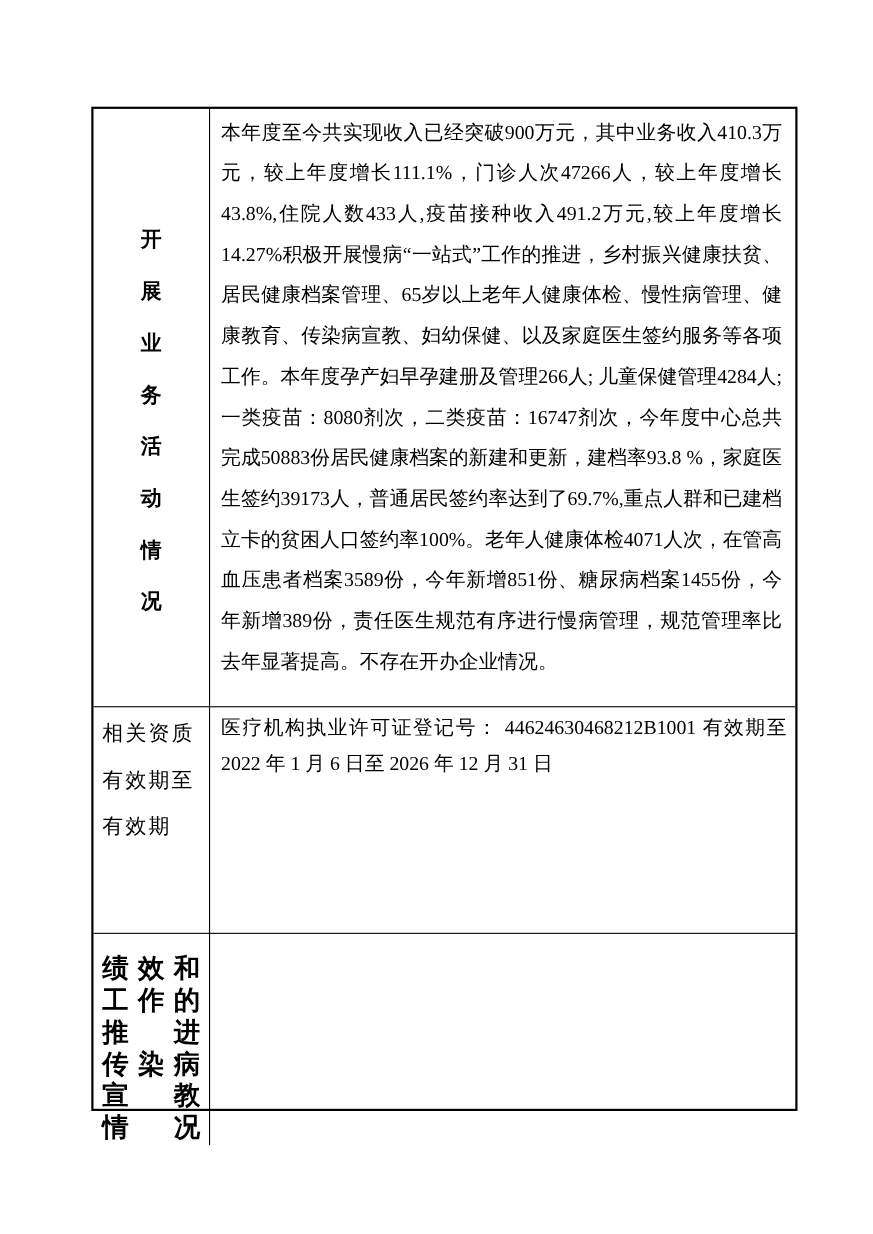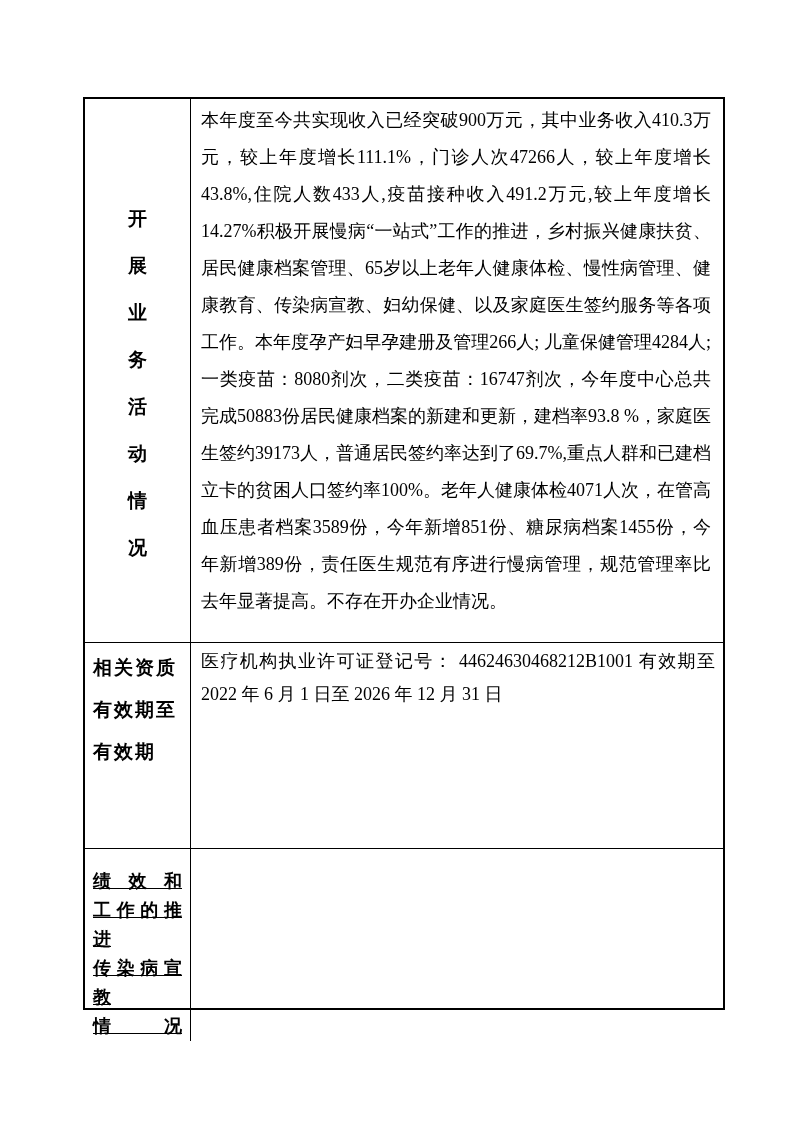--- a/index.html
+++ b/index.html
@@ -49,43 +49,42 @@
     font-size: 18px;
     line-height: 37px;
     text-align: justify;
     text-justify: inter-ideograph;
   }
 
   
   .hlabel {
     padding: 4px 6px 0 8px;
     font-size: 19px;
-    font-weight: bold;
+    font-weight: normal;
   }
   .hlabel .hline {
     line-height: 42px;
     letter-spacing: 2px;
     white-space: nowrap;
   }
 
   
   .para-license {
     padding: 2px 8px 0 10px;
     font-size: 18px;
     line-height: 33px;
     text-align: justify;
     text-justify: inter-ideograph;
   }
 
   
   .jlabel {
     padding: 18px 8px 0 8px;
-    font-size: 18px;
+    font-size: 24px;
     font-weight: bold;
-    text-decoration: underline;
   }
   .jlabel .jline {
     line-height: 29px;
     text-align: justify;
     text-align-last: justify;
   }
 
   
   .para-awards {
     padding: 4px 8px 0 12px;
@@ -118,21 +117,21 @@
     </div>
 
     <div class="cell label-cell bottom-line">
       <div class="hlabel">
         <div class="hline">相关资质</div>
         <div class="hline">有效期至</div>
         <div class="hline">有效期</div>
       </div>
     </div>
     <div class="cell bottom-line">
-      <p class="para-license">医疗机构执业许可证登记号： 44624630468212B1001 有效期至 2022 年 6 月 1 日至 2026 年 12 月 31 日</p>
+      <p class="para-license">医疗机构执业许可证登记号： 44624630468212B1001 有效期至 2022 年 1 月 6 日至 2026 年 12 月 31 日</p>
     </div>
 
     <div class="cell label-cell">
       <div class="jlabel">
         <div class="jline">绩效和</div>
         <div class="jline">工作的推进</div>
         <div class="jline">传染病宣教</div>
         <div class="jline">情况</div>
       </div>
     </div>

